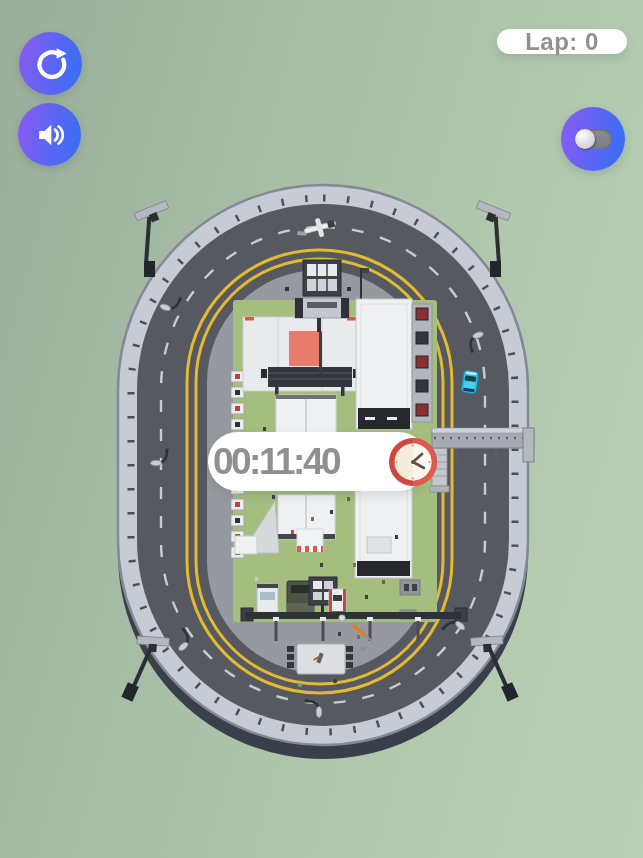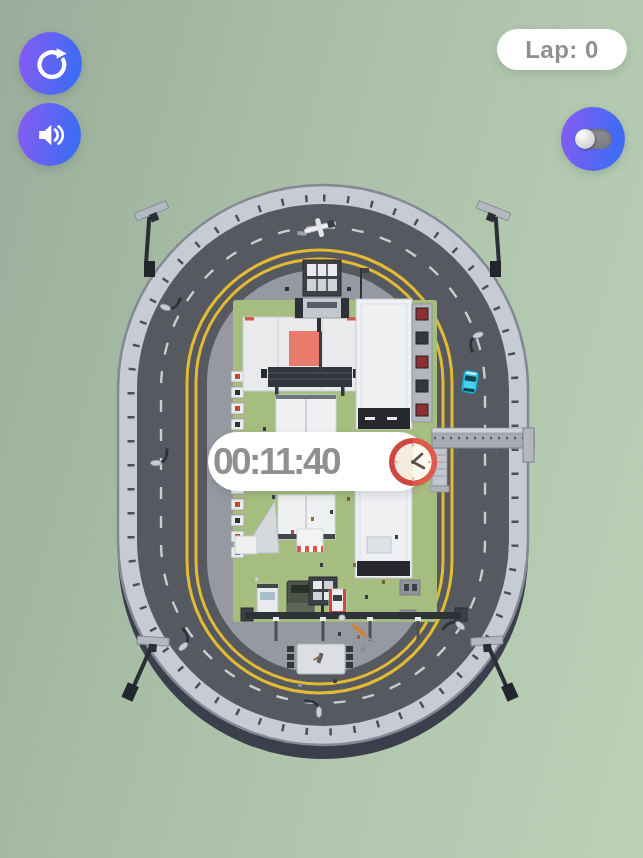--- a/index.html
+++ b/index.html
@@ -15,21 +15,21 @@
     box-shadow:0 3px 8px rgba(40,50,80,.18);padding:0;
   }
   #restart-btn{left:19px;top:32px;}
   #sound-btn{left:18px;top:103px;}
   #toggle-btn{left:561px;top:107px;width:64px;height:64px;}
   .pill{
     position:absolute;background:#fff;border-radius:30px;
     display:flex;align-items:center;justify-content:center;
     box-shadow:0 4px 10px rgba(40,50,70,.14);
   }
-  #lap-pill{left:497px;top:29px;width:130px;height:41px;border-radius:21px;}
+  #lap-pill{left:497px;top:29px;width:130px;height:25px;border-radius:21px;}
   #lap-pill span{color:#8e9092;font-size:24px;font-weight:bold;letter-spacing:.5px;}
   #timer-pill{left:208px;top:432px;width:220px;height:59px;z-index:30;gap:48px;}
   #timer-text{color:#8e9092;font-size:37px;font-weight:bold;letter-spacing:-2.5px;margin-left:20px;flex:1;text-align:center;}
   #clock-wrap{width:52px;height:52px;margin-right:4px;flex:0 0 auto;}
   
   .tog-track{position:relative;width:37px;height:20px;border-radius:10px;
     background:linear-gradient(180deg,#8d8d94,#7c7c84);box-shadow:inset 0 1px 3px rgba(0,0,0,.35);}
   .tog-knob{position:absolute;left:0px;top:0px;width:20px;height:20px;border-radius:50%;
     background:radial-gradient(circle at 35% 30%,#ffffff,#cfcfd6 75%);box-shadow:1px 1px 2px rgba(0,0,0,.35);}
   #track-scene{position:absolute;left:95px;top:165px;width:460px;height:610px;}

